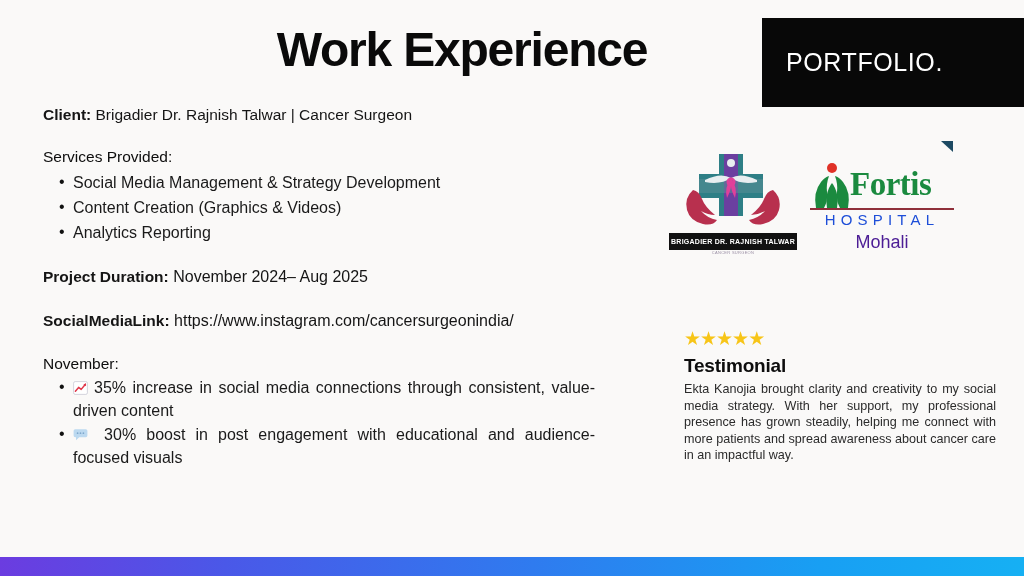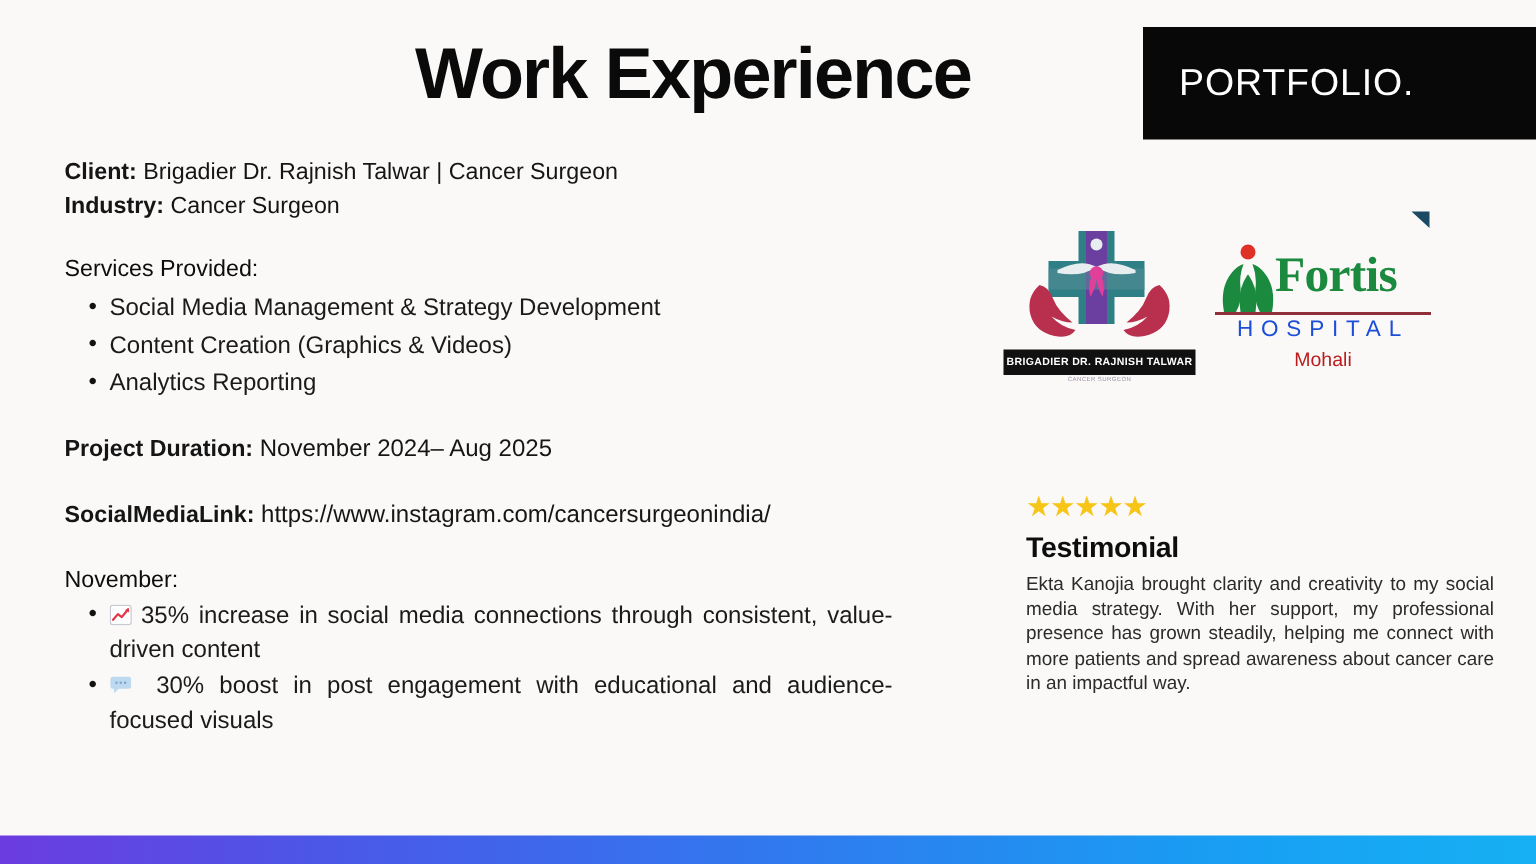--- a/index.html
+++ b/index.html
@@ -36,21 +36,21 @@
     font-family: "Liberation Sans", sans-serif;
     margin-left: 32px;
   }
 
   
   .portfolio-badge {
     position: absolute;
     left: 762px;
     top: 18px;
     width: 262px;
-    height: 75px;
+    height: 89px;
     background: #080808;
     display: flex;
     align-items: center;
     padding-left: 24px;
     box-sizing: border-box;
   }
   .portfolio-badge-label {
     color: #ffffff;
     font-size: 25px;
     letter-spacing: 0.6px;
@@ -228,22 +228,22 @@
     letter-spacing: 5.2px;
     color: #1d4ed8;
     font-weight: 400;
   }
   .fortis-city {
     position: absolute;
     left: 22px;
     top: 74px;
     width: 144px;
     text-align: center;
-    font-size: 13px;
-    color: #b91c1c;
+    font-size: 18px;
+    color: #4c1d95;
   }
 
   .corner-arrow {
     position: absolute;
     left: 941px;
     top: 141px;
     width: 0;
     height: 0;
     border-top: 11px solid #1d4a63;
     border-left: 12px solid transparent;
@@ -296,23 +296,20 @@
   <div class="page-title">Work Experience</div>
 
   <div class="portfolio-badge">
     <span class="portfolio-badge-label">PORTFOLIO.</span>
   </div>
 
   <div class="left-col">
 
     <div class="meta-line">
       <b>Client:</b><span> Brigadier Dr. Rajnish Talwar | Cancer Surgeon</span>
-    </div>
-    <div class="meta-line">
-      <b>Industry:</b><span> Cancer Surgeon</span>
     </div>
 
     <div class="section-head">Services Provided:</div>
     <ul class="bullets">
       <li>Social Media Management &amp; Strategy Development</li>
       <li>Content Creation (Graphics &amp; Videos)</li>
       <li>Analytics Reporting</li>
     </ul>
 
     <div class="kv-line">

